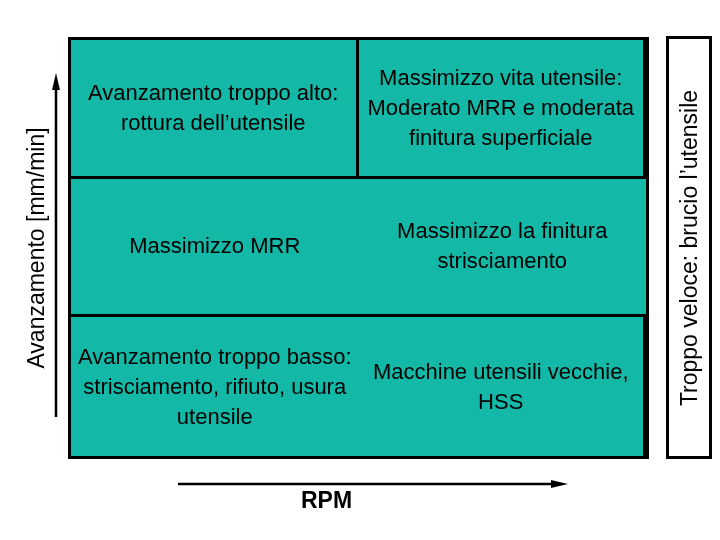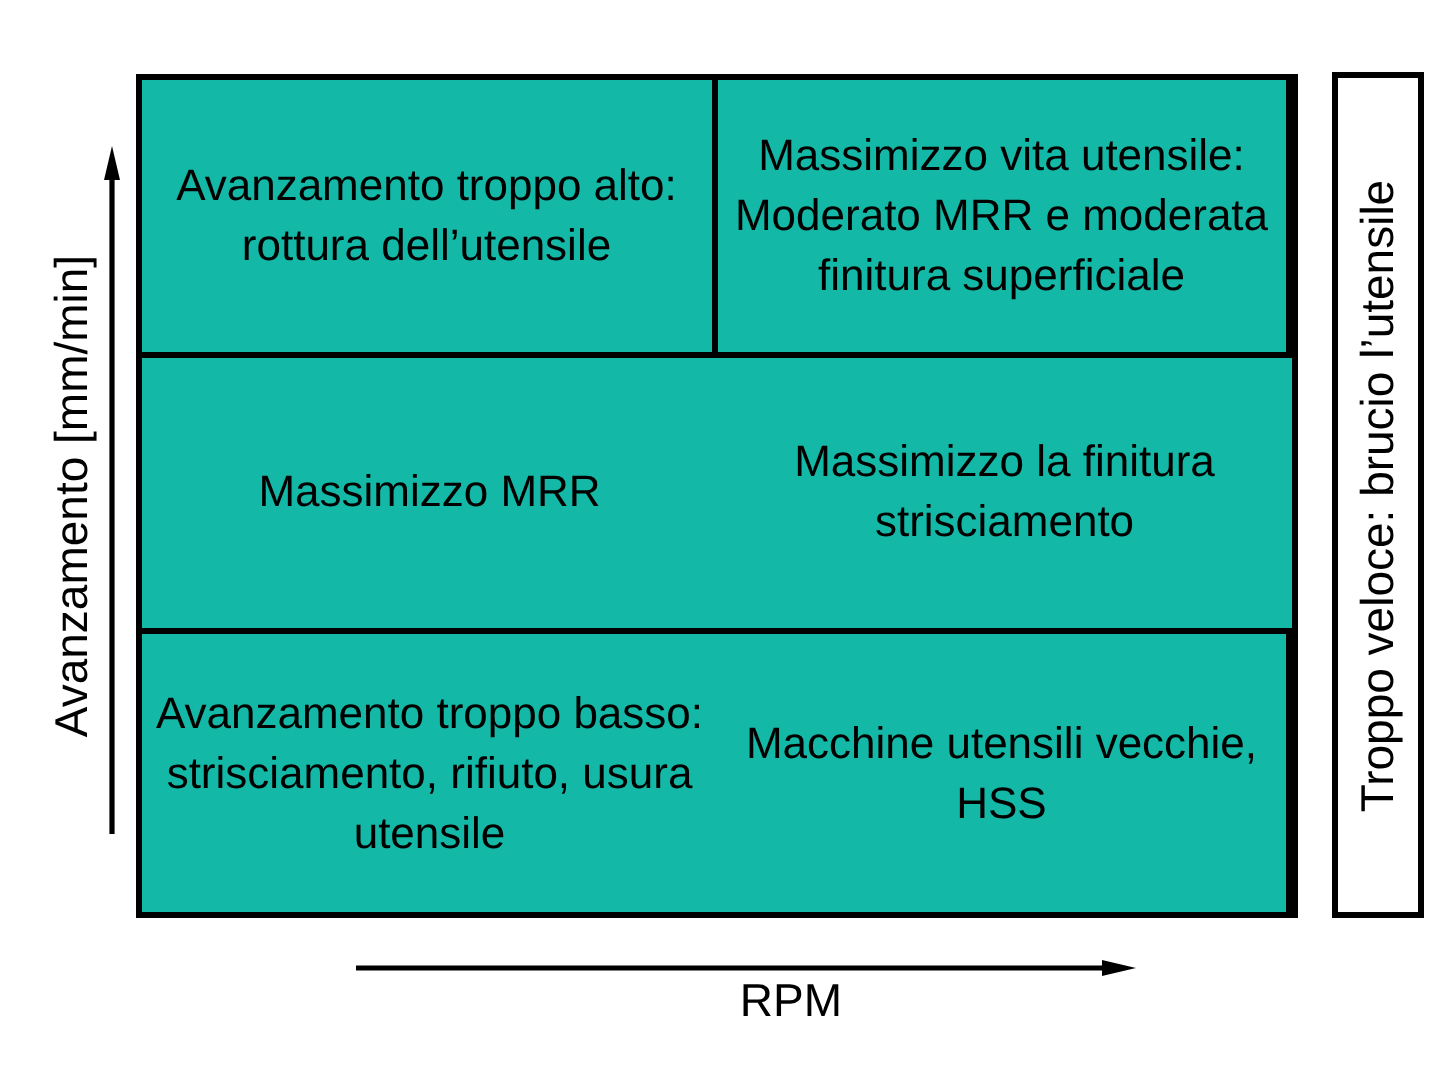--- a/index.html
+++ b/index.html
@@ -58,22 +58,23 @@
     position: absolute;
     left: 36px; top: 248px;
     transform: translate(-50%, -50%) rotate(-90deg);
     white-space: nowrap;
     font-size: 23px;
   }
   .x-axis-label {
     position: absolute;
     left: 301px; top: 487px;
     width: 120px;
-    text-align: right;
+    text-align: left;
     font-size: 23px;
+    font-weight: bold;
   }
   .y-arrow-svg {
     position: absolute;
     left: 44px; top: 73px;
     width: 24px; height: 345px;
   }
   .x-arrow-svg {
     position: absolute;
     left: 178px; top: 475px;
     width: 392px; height: 18px;

